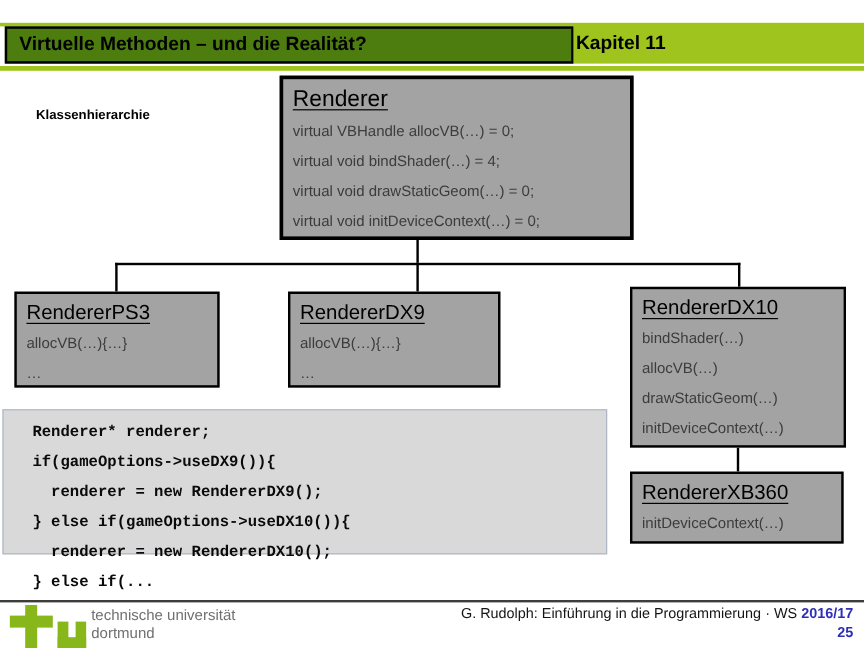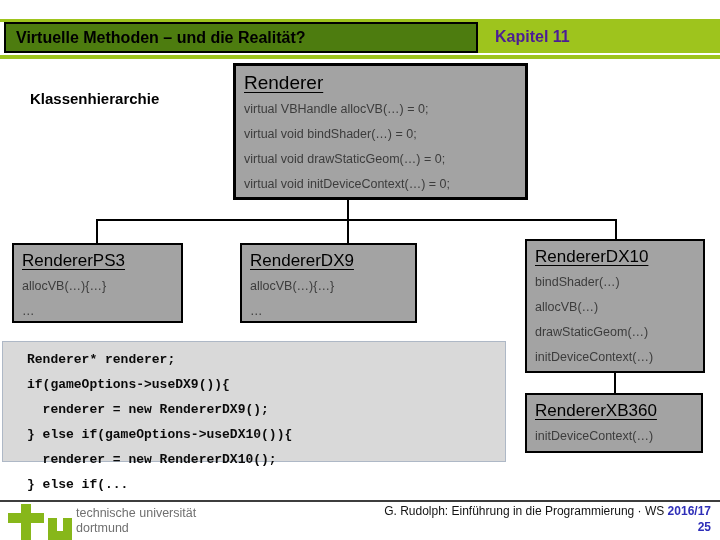--- a/index.html
+++ b/index.html
@@ -5,24 +5,24 @@
   html,body{margin:0;padding:0;background:#fff;}
   #slide{position:relative;width:720px;height:540px;background:#fff;overflow:hidden;
          font-family:"Liberation Sans",sans-serif;color:#000;}
 
   
   .green-line{position:absolute;left:0;width:720px;background:var(--accent);}
   .title-box{position:absolute;left:4px;top:22px;width:474px;height:31px;background:#4d7c0f;
              border:2px solid #000;box-sizing:border-box;display:flex;align-items:center;
              padding-left:10px;font-size:16px;font-weight:bold;}
   .kapitel-box{position:absolute;left:478px;top:21px;width:242px;height:32px;background:var(--accent);
-               color:#4c1d95;font-size:16px;font-weight:bold;display:flex;align-items:center;
-               padding-left:17px;box-sizing:border-box;}
+               color:#000000;font-size:16px;font-weight:bold;display:flex;align-items:center;
+               padding-left:2px;box-sizing:border-box;}
 
-  .section-label{position:absolute;left:30px;top:90px;font-size:15px;font-weight:bold;}
+  .section-label{position:absolute;left:30px;top:90px;font-size:11px;font-weight:bold;}
 
   
   .uml-box{position:absolute;background:#a3a3a3;border:2px solid #000;box-sizing:border-box;
            padding:5px 4px 0 8px;overflow:hidden;}
   .uml-box.base{border-width:3px;}
   .uml-title{font-size:17px;text-decoration:underline;text-underline-offset:3px;margin:1px 0 3px 0;}
   .uml-box.base .uml-title{font-size:19px;}
   .uml-method{font-size:12.5px;color:#3c3c3c;line-height:25px;white-space:nowrap;}
 
   .conn{position:absolute;background:#000;}
@@ -52,21 +52,21 @@
   </div>
   <div class="kapitel-box">
     <span>Kapitel 11</span>
   </div>
 
   <div class="section-label">Klassenhierarchie</div>
 
   <div class="uml-box base" style="left:233px;top:63px;width:295px;height:137px;">
     <div class="uml-title">Renderer</div>
     <div class="uml-method">virtual VBHandle allocVB(…) = 0;</div>
-    <div class="uml-method">virtual void bindShader(…) = 0;</div>
+    <div class="uml-method">virtual void bindShader(…) = 4;</div>
     <div class="uml-method">virtual void drawStaticGeom(…) = 0;</div>
     <div class="uml-method">virtual void initDeviceContext(…) = 0;</div>
   </div>
 
   <div class="conn" style="left:347px;top:200px;width:2px;height:19px;"></div>
   <div class="conn" style="left:96px;top:219px;width:521px;height:2px;"></div>
   <div class="conn" style="left:96px;top:219px;width:2px;height:24px;"></div>
   <div class="conn" style="left:347px;top:219px;width:2px;height:24px;"></div>
   <div class="conn" style="left:615px;top:219px;width:2px;height:20px;"></div>
   <div class="conn" style="left:614px;top:373px;width:2px;height:20px;"></div>

